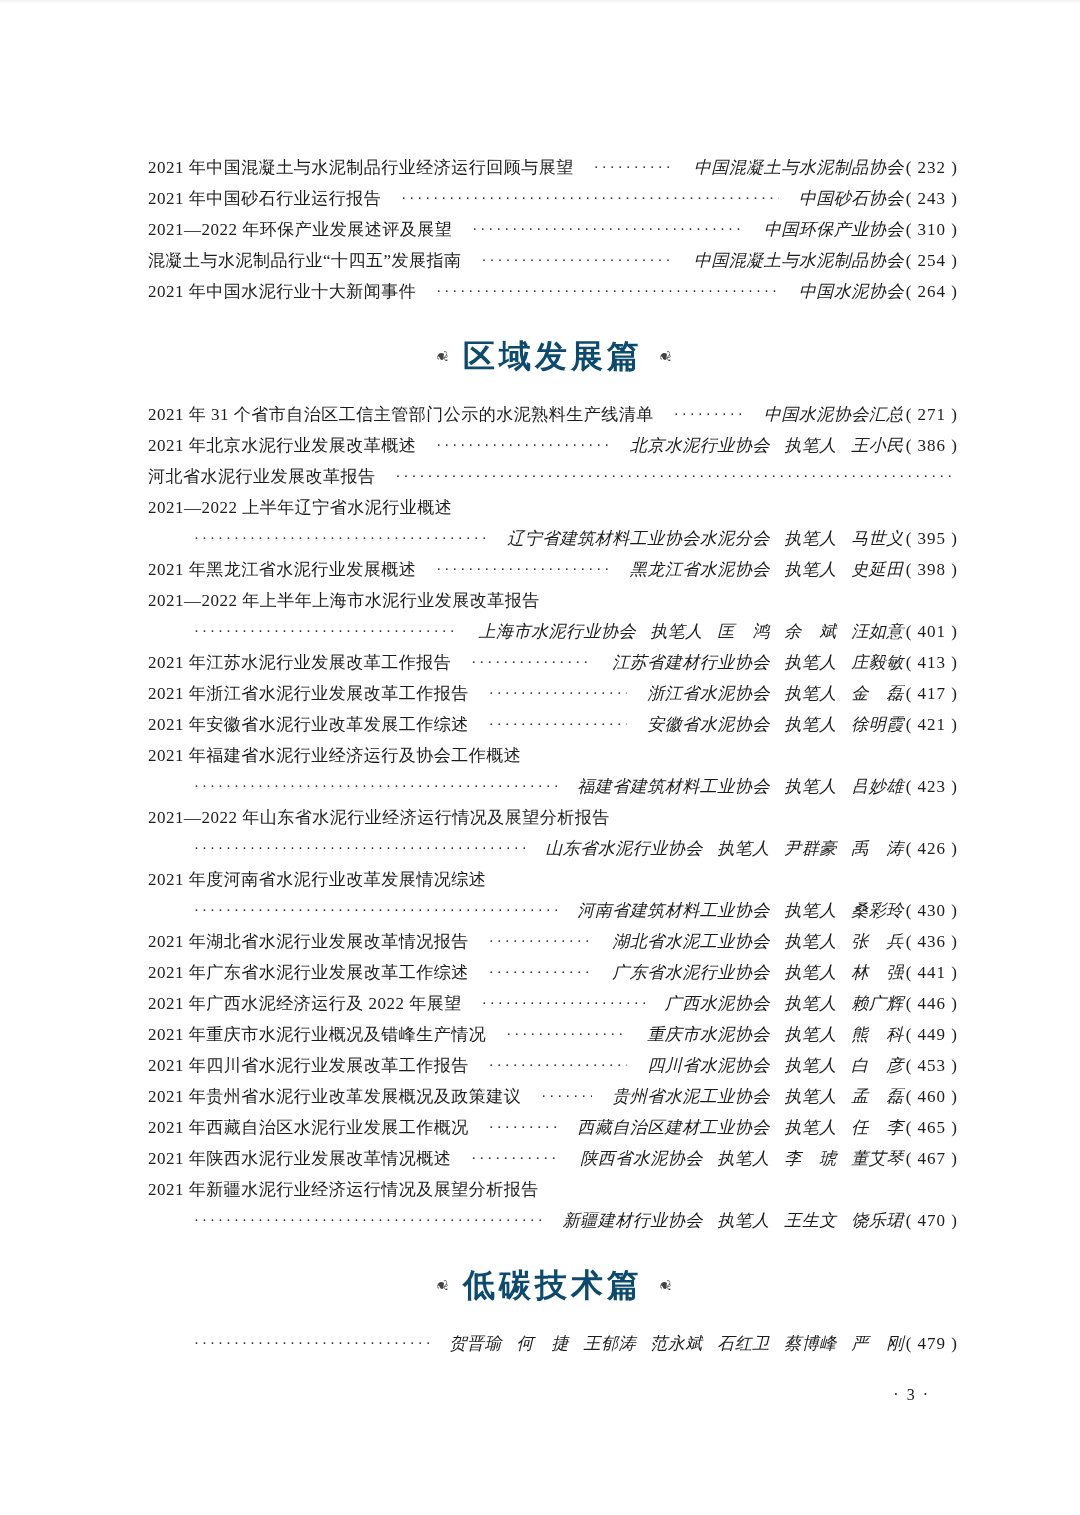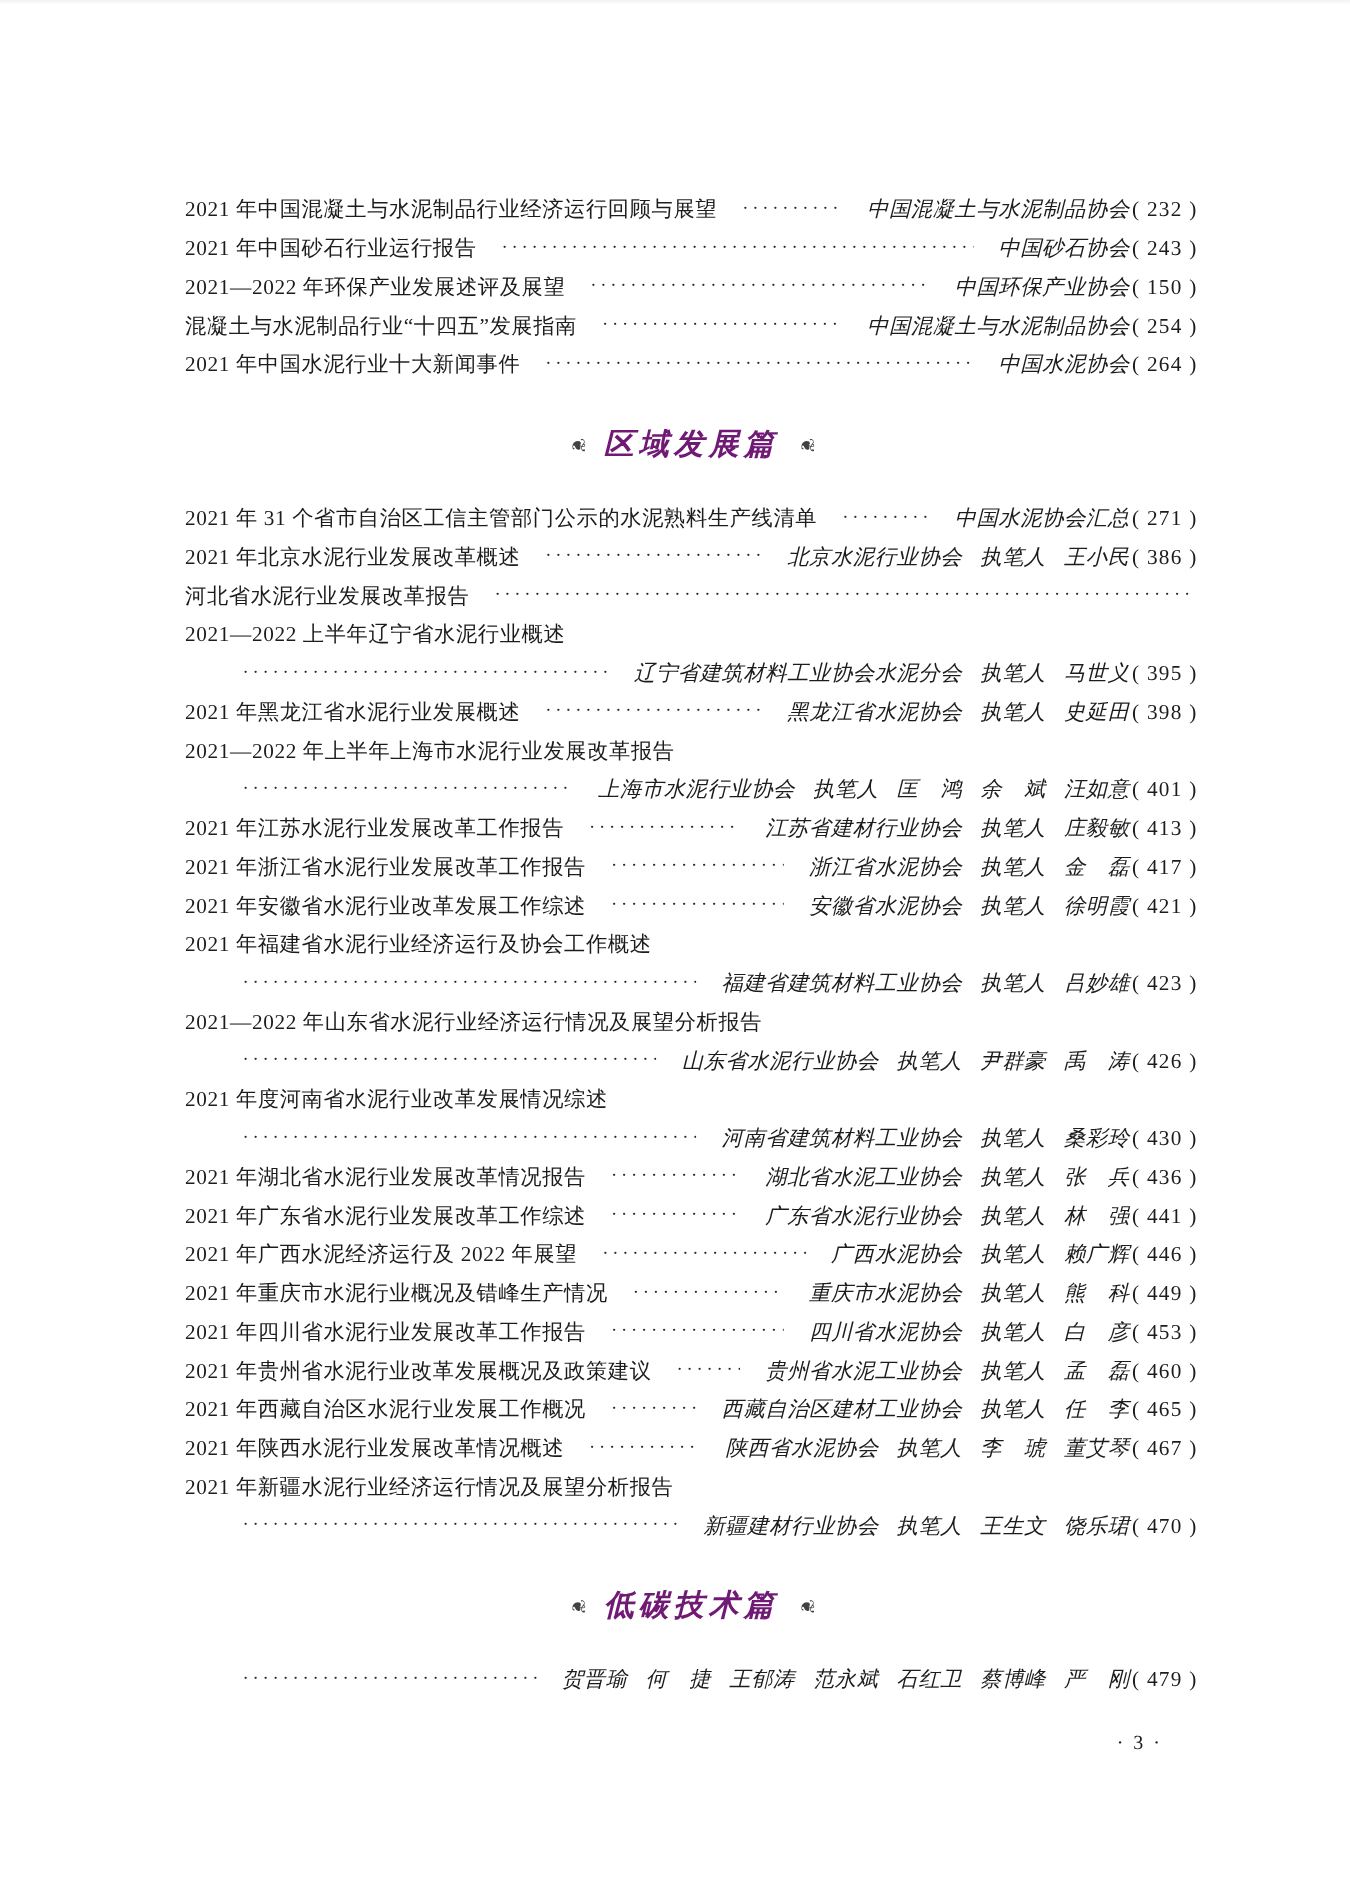--- a/index.html
+++ b/index.html
@@ -65,25 +65,24 @@
   }
   .section-header {
     display: flex;
     justify-content: center;
     align-items: center;
     gap: 15px;
     margin: 29px 0 23px 0;
     height: 40px;
   }
   .section-title {
-    font-size: 24px;
+    font-size: 32px;
     font-weight: bold;
     letter-spacing: 4px;
-    color: #701a75;
-    font-style: italic;
+    color: #0c4a6e;
   }
   .ornament {
     font-size: 15px;
     color: #222;
     transform: rotate(90deg);
     display: inline-block;
     opacity: 0.85;
   }
   .page-footer {
     text-align: right;
@@ -113,21 +112,21 @@
           <span class="right-group"><span class="rp">中国混凝土与水泥制品协会</span><span class="pageref">( 232 )</span></span>
         </div>
         <div class="toc-row">
           <span class="entry-title">2021 年中国砂石行业运行报告</span>
           <span class="dots"></span>
           <span class="right-group"><span class="rp">中国砂石协会</span><span class="pageref">( 243 )</span></span>
         </div>
         <div class="toc-row">
           <span class="entry-title">2021—2022 年环保产业发展述评及展望</span>
           <span class="dots"></span>
-          <span class="right-group"><span class="rp">中国环保产业协会</span><span class="pageref">( 150 )</span></span>
+          <span class="right-group"><span class="rp">中国环保产业协会</span><span class="pageref">( 310 )</span></span>
         </div>
         <div class="toc-row">
           <span class="entry-title">混凝土与水泥制品行业“十四五”发展指南</span>
           <span class="dots"></span>
           <span class="right-group"><span class="rp">中国混凝土与水泥制品协会</span><span class="pageref">( 254 )</span></span>
         </div>
         <div class="toc-row">
           <span class="entry-title">2021 年中国水泥行业十大新闻事件</span>
           <span class="dots"></span>
           <span class="right-group"><span class="rp">中国水泥协会</span><span class="pageref">( 264 )</span></span>

